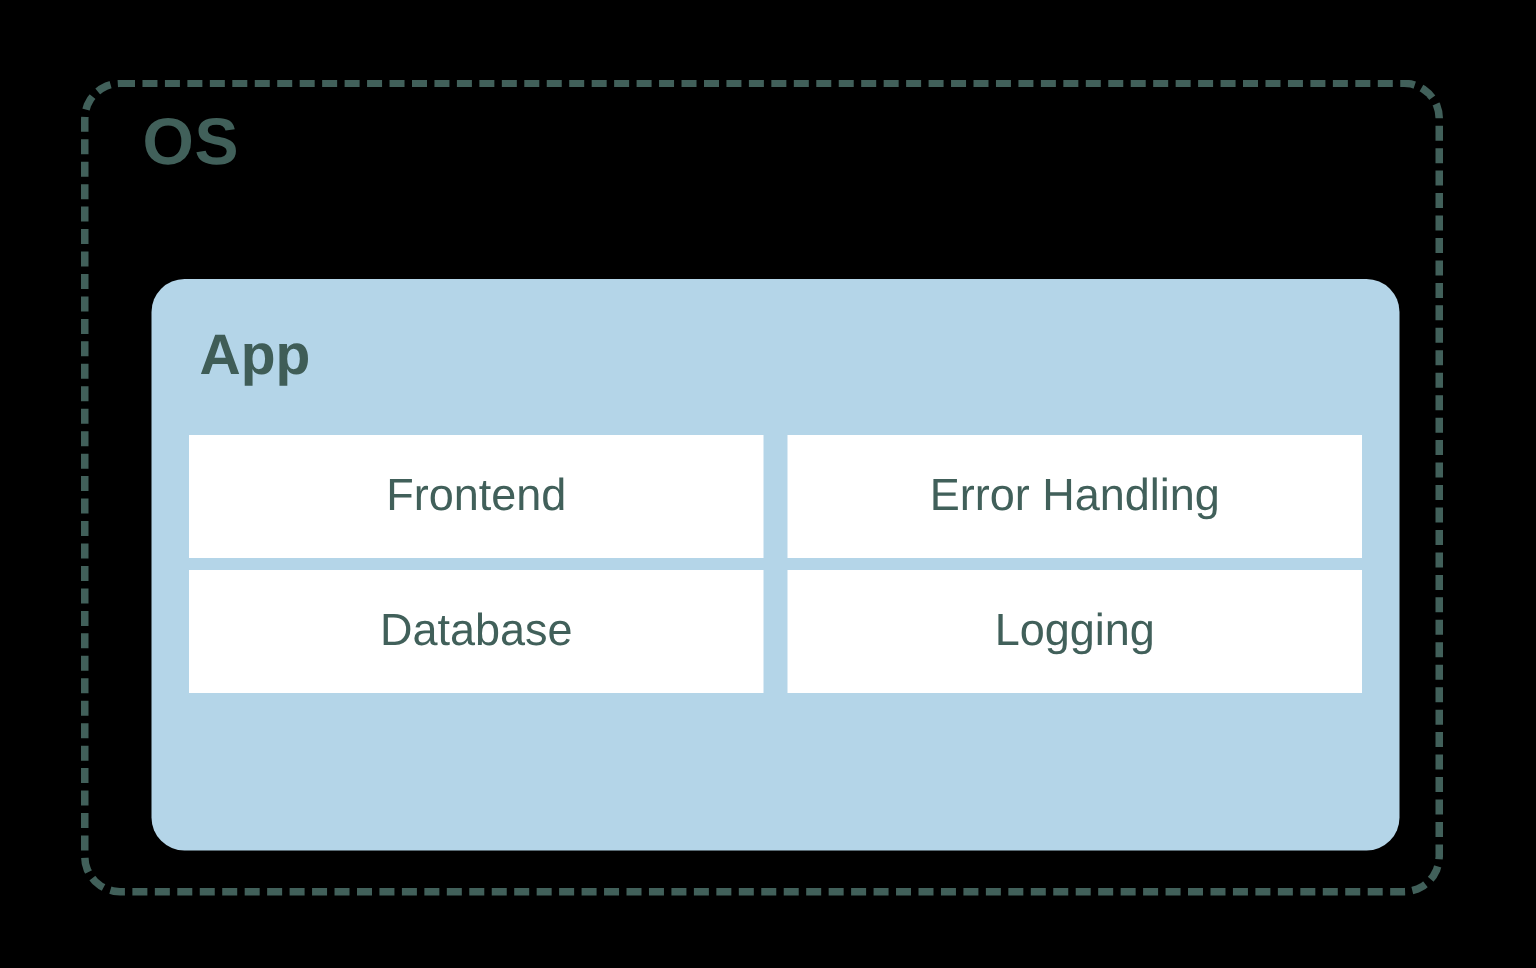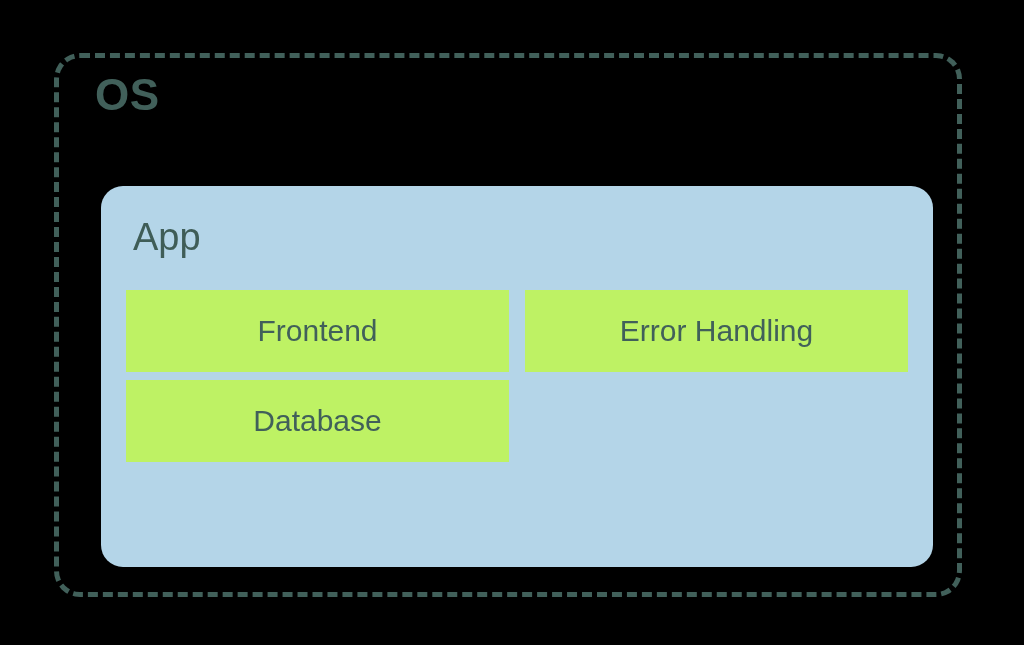--- a/index.html
+++ b/index.html
@@ -56,42 +56,42 @@
     width: 832px;
     height: 381px;
     box-sizing: border-box;
     background: #b4d5e8;
     border-radius: 22px;
     padding: 22px 28px 24px 26px;
   }
 
   .app-title {
     font-size: 38px;
-    font-weight: normal;
+    font-weight: bold;
     color: #3f5d57;
     line-height: 1;
     margin: 10px 0 0 6px;
     white-space: nowrap;
   }
 
   
   .component-grid {
     position: absolute;
     left: 25px;
     top: 104px;
     right: 25px;
     display: grid;
     grid-template-columns: 1fr 1fr;
     grid-auto-rows: 82px;
     column-gap: 16px;
     row-gap: 8px;
   }
 
   .component-cell {
-    background: #bef264;
+    background: #ffffff;
     display: flex;
     align-items: center;
     justify-content: center;
     border-radius: 0;
   }
 
   .component-label {
     font-size: 30px;
     font-weight: normal;
     color: #41605a;
@@ -121,17 +121,20 @@
 
         <div class="component-cell">
           <span class="component-label">Error Handling</span>
         </div>
 
         <div class="component-cell">
           <span class="component-label">Database</span>
         </div>
 
 
+        <div class="component-cell">
+          <span class="component-label">Logging</span>
+        </div>
 
       </div>
     </div>
   </div>
 </div>
 
 </body></html>

